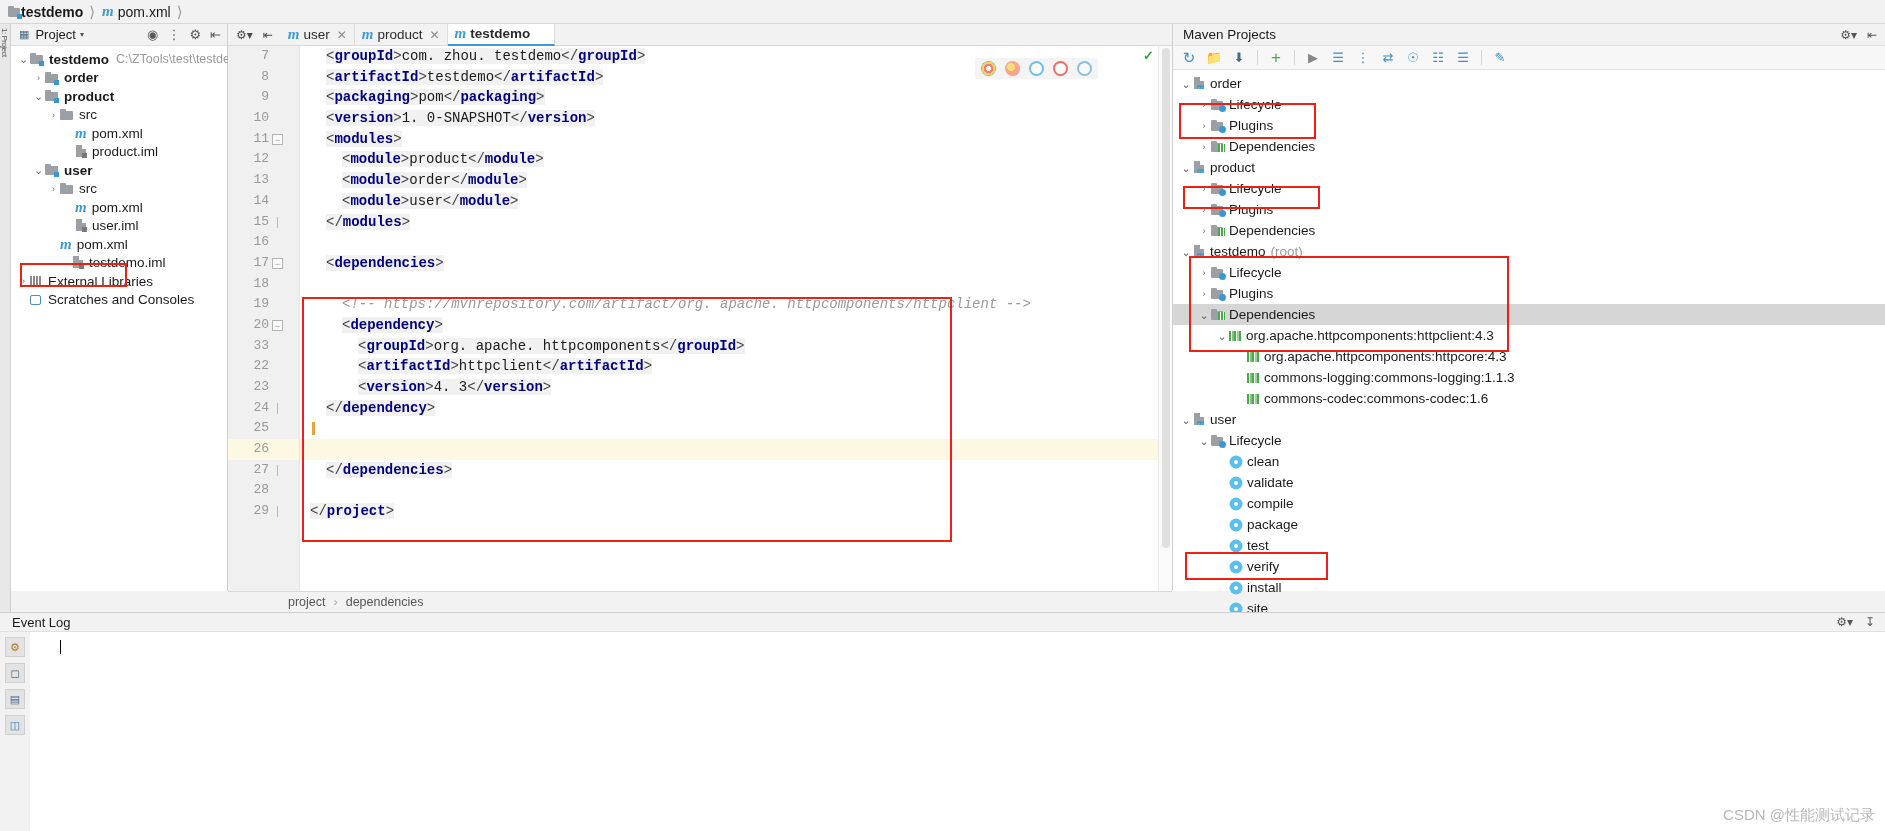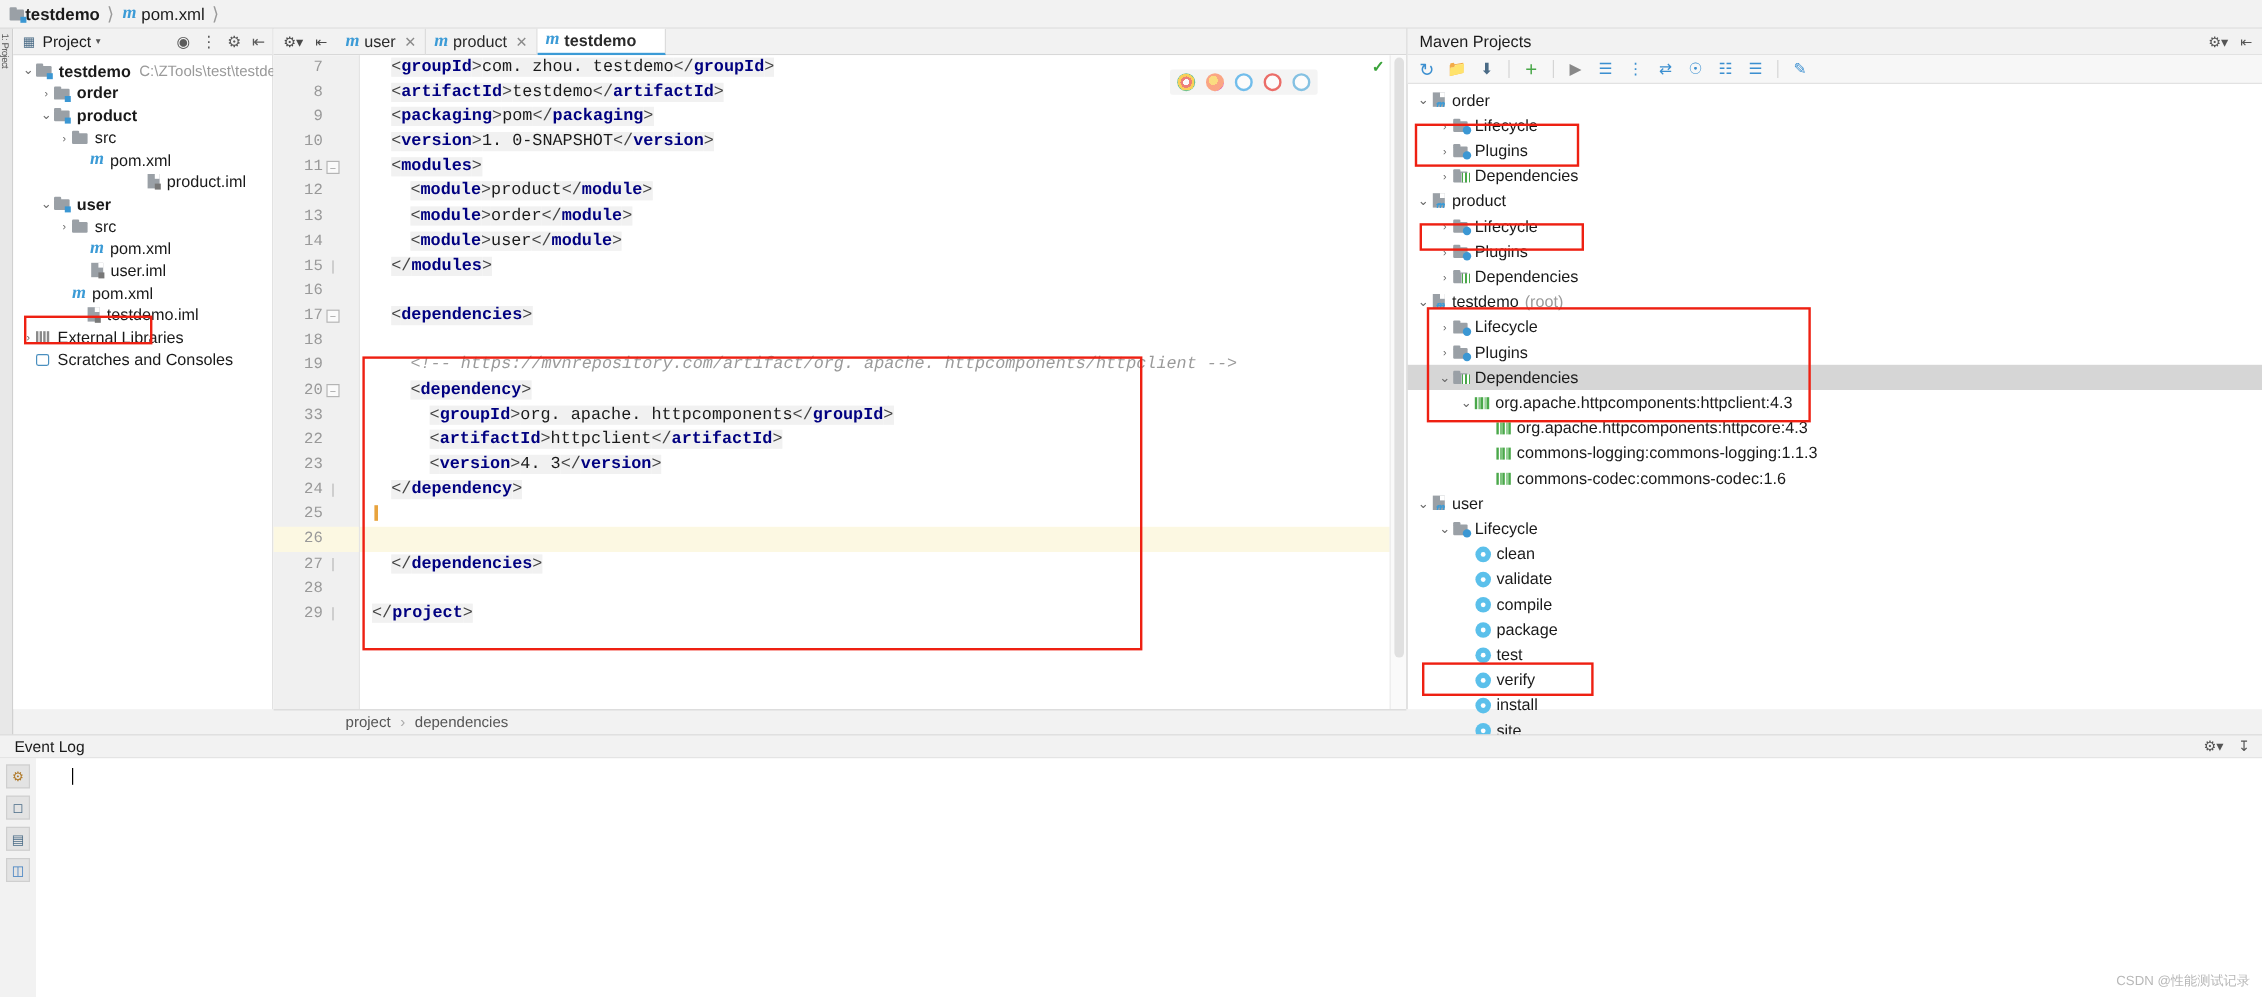--- a/index.html
+++ b/index.html
@@ -154,21 +154,21 @@
   
   .evlog { position:absolute; left:0; top:612px; width:1885px; height:219px; background:#fff; border-top:1px solid #cfcfcf;}
   .evhdr { height:19px; background:#f2f2f2; display:flex; align-items:center; padding-left:12px; font-size:13px; border-bottom:1px solid #e0e0e0;}
   .evhdr .tools{margin-left:auto; display:flex; gap:12px; padding-right:10px; color:#555; font-size:12px;}
   .evbody { display:flex; height:200px; }
   .evstrip { width:30px; background:#f2f2f2; padding-top:5px; display:flex; flex-direction:column; align-items:center; gap:6px;}
   .evbtn { width:20px; height:20px; background:#e3e3e3; border:1px solid #cfcfcf; display:flex; align-items:center; justify-content:center; font-size:11px; color:#4a6b86;}
   .evcontent { flex:1; background:#fff; padding:6px 0 0 4px; position:relative;}
   .caretbar { display:inline-block; width:1px; height:14px; background:#000; vertical-align:middle; margin-left:26px;}
 
-  .watermark { position:absolute; right:10px; bottom:6px; color:#b8b8b8; font-size:11px; }
+  .watermark { position:absolute; right:10px; bottom:6px; color:#b8b8b8; font-size:15px; }
 </style>
 </head>
 <body>
 
 <div class="app">
 
   <div class="topbar">
     <div class="crumb">
       <span class="ico-mod">
           <span class="badge"></span>
@@ -234,21 +234,21 @@
             <i></i>
             <u></u>
           </span>
           <span class="name">src</span>
         </div>
         <div class="trow" style="padding-left: 51px;">
           <span class="arrow"></span>
           <span class="ico-m">m</span>
           <span class="name">pom.xml</span>
         </div>
-        <div class="trow" style="padding-left: 51px; margin-left: 47px;">
+        <div class="trow" style="padding-left: 51px;">
           <span class="arrow"></span>
           <span class="ico-iml">
             <i></i>
             <u></u>
             <s></s>
           </span>
           <span class="name">product.iml</span>
         </div>
         <div class="trow" style="padding-left: 21px;">
           <span class="arrow" style="font-size: 11px; line-height: 8px;">⌄</span>

